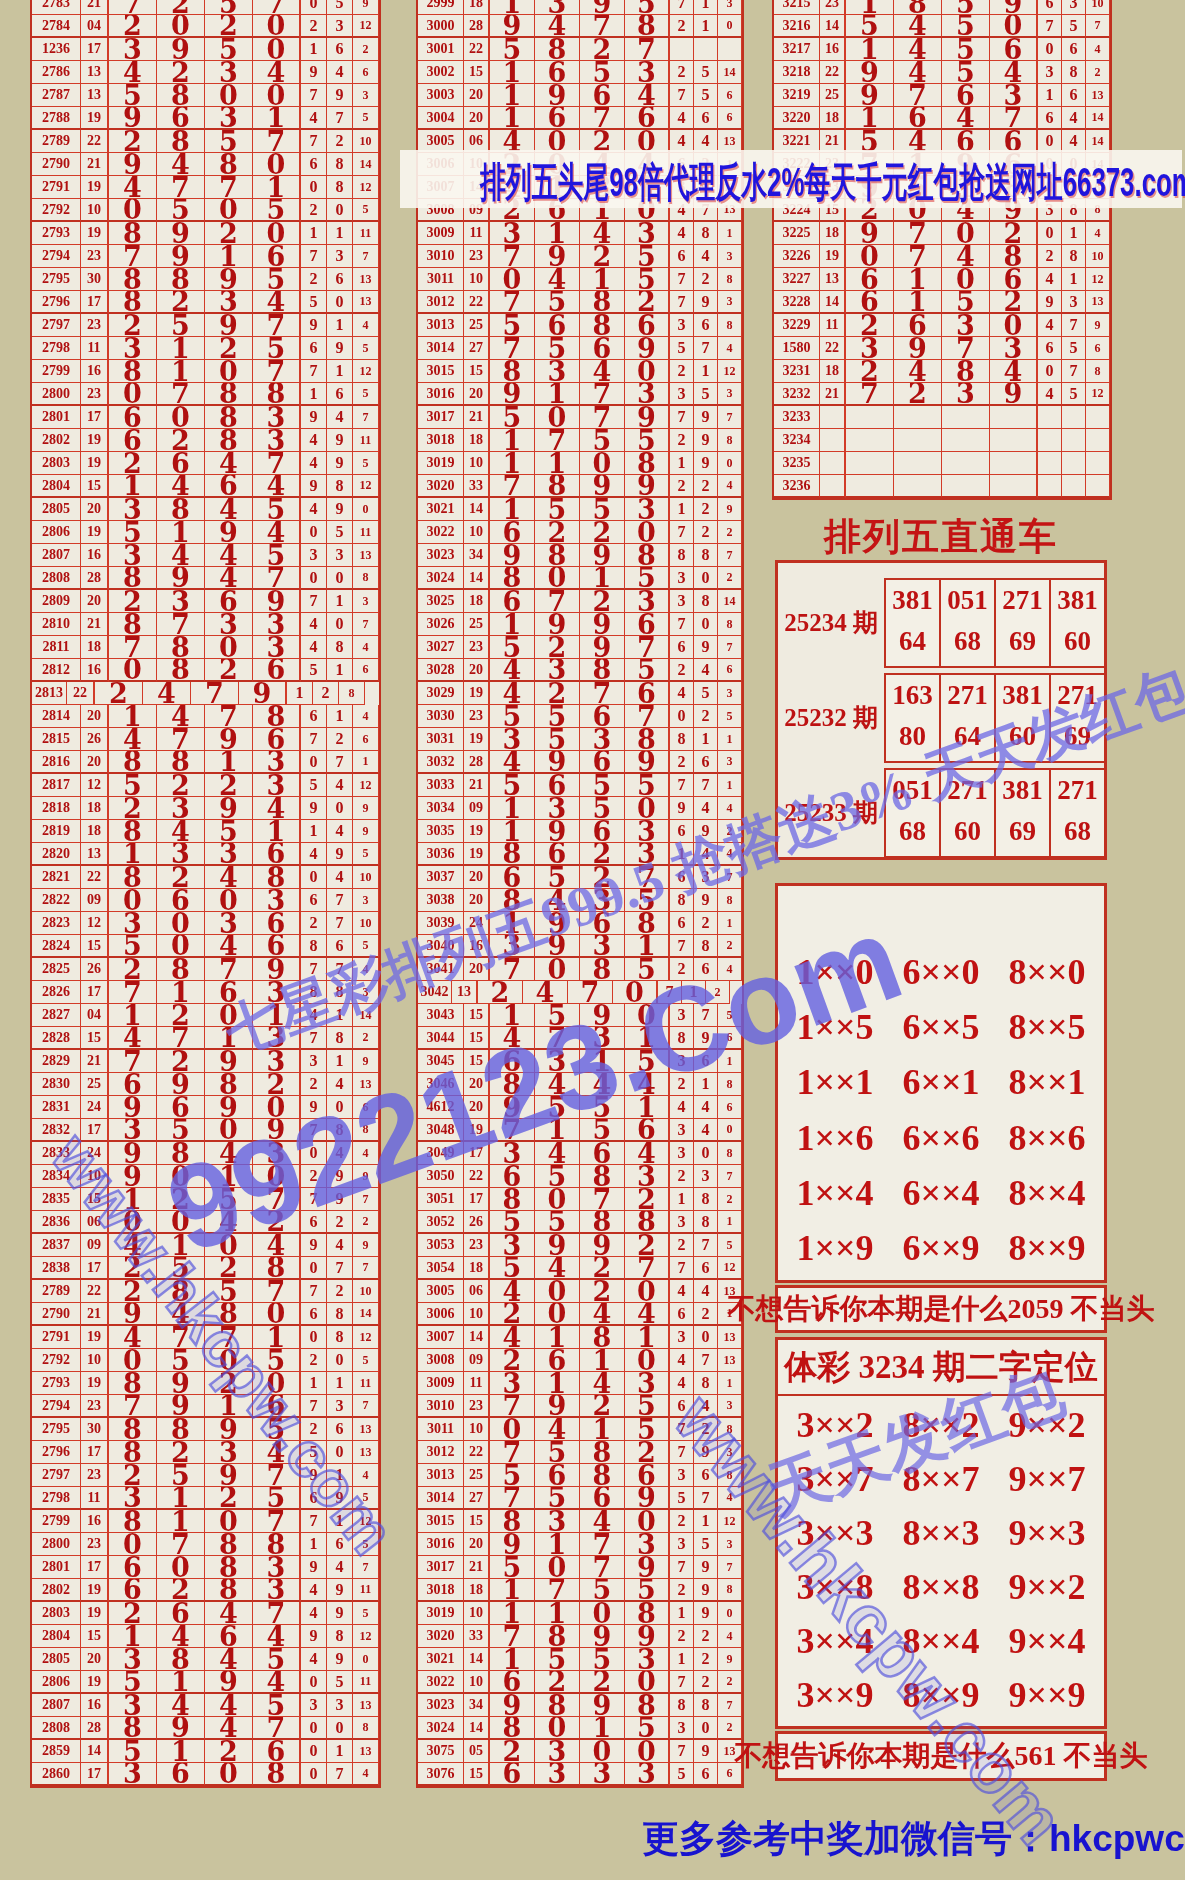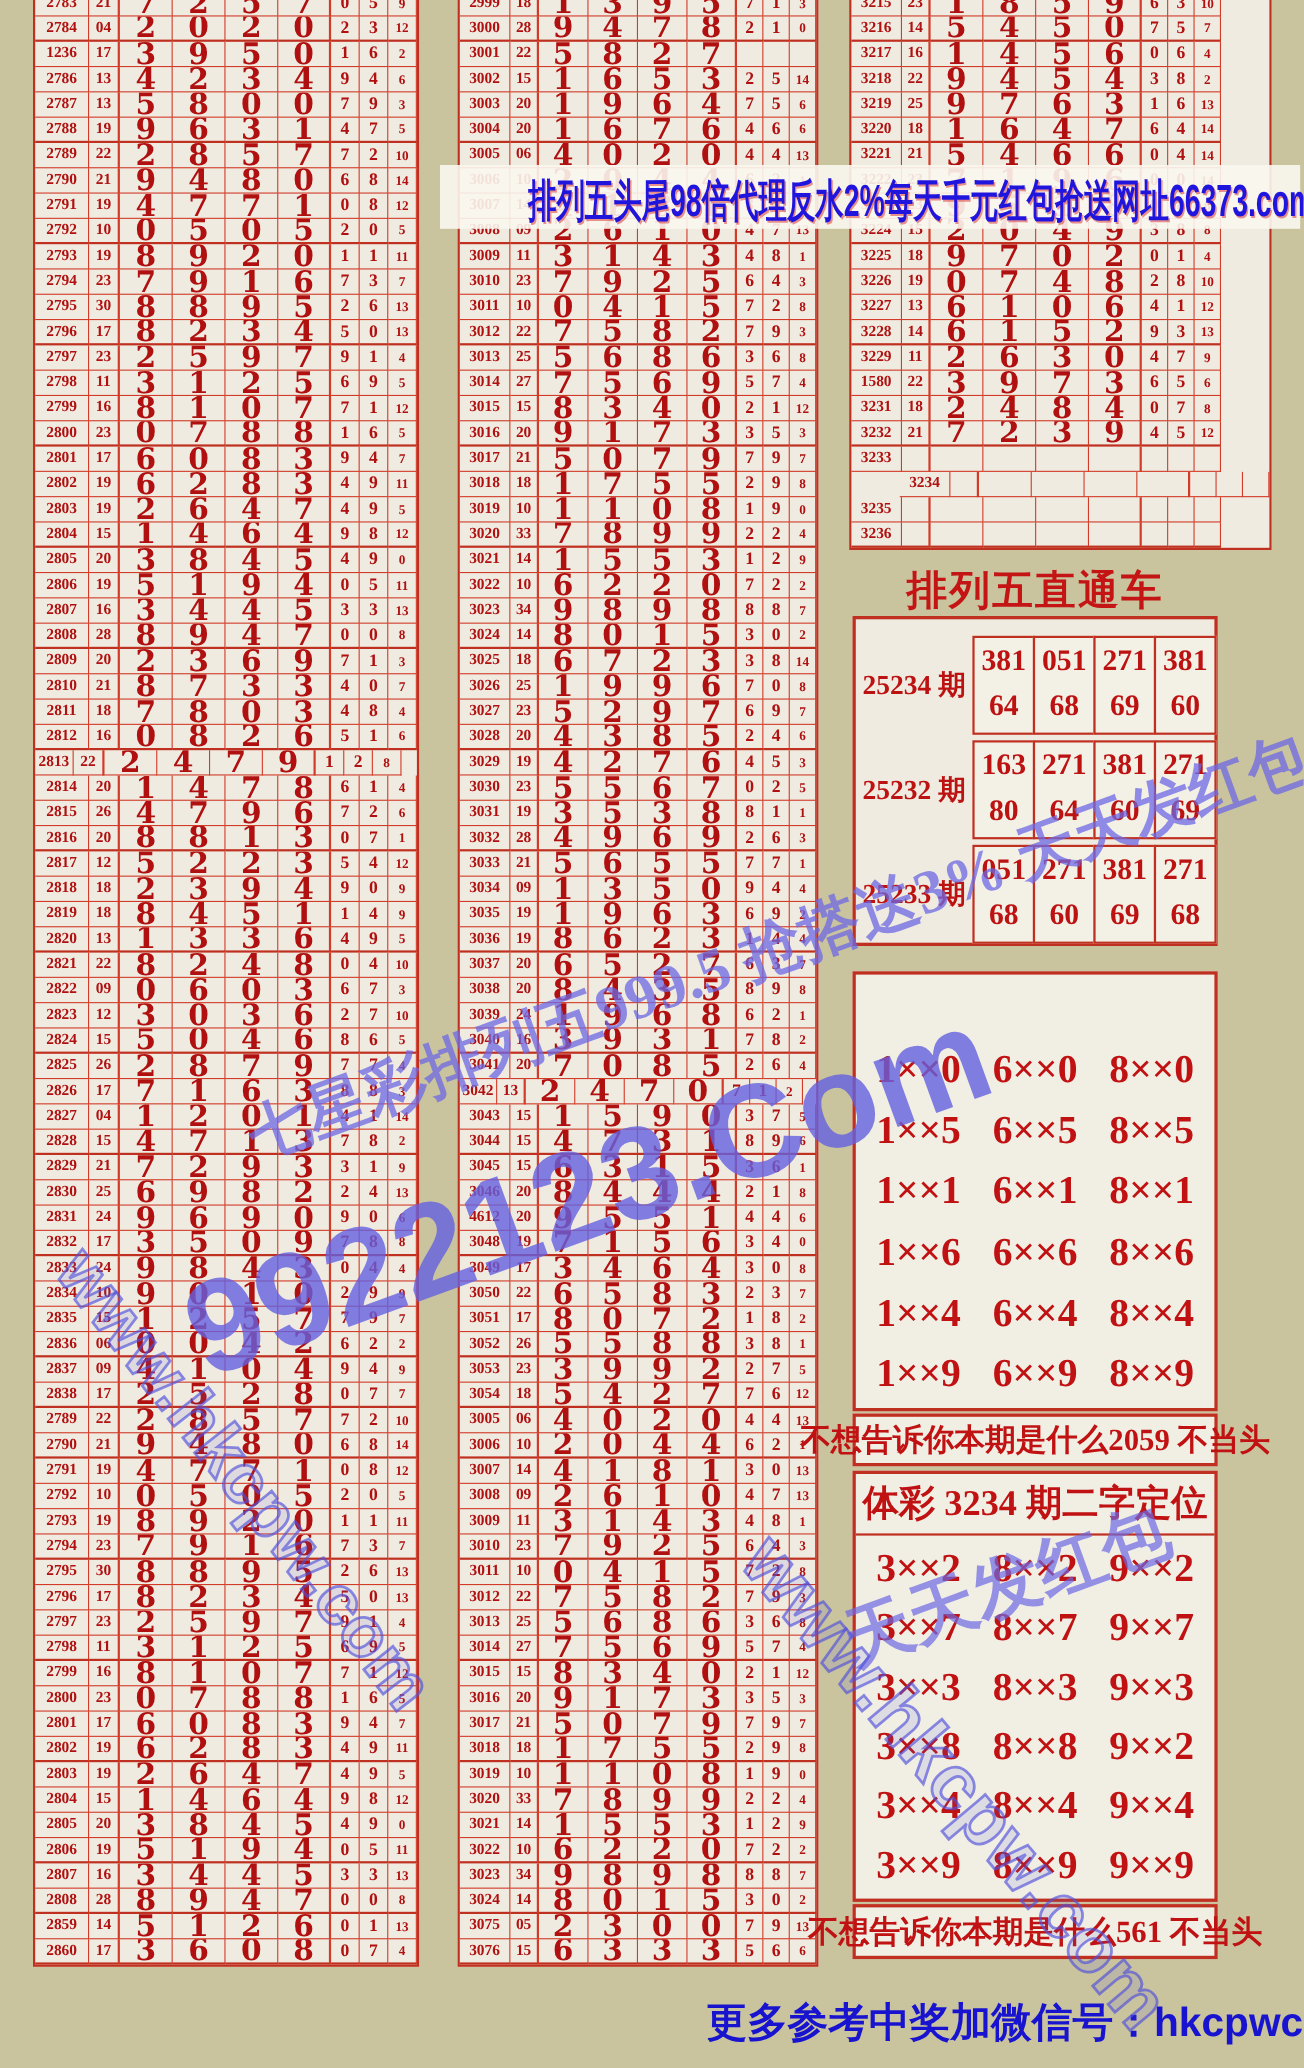--- a/index.html
+++ b/index.html
@@ -2048,21 +2048,21 @@
       <div class="cell sum vthick" style="width: 26px;"></div>
       <div class="cell big" style="width: 48px;"></div>
       <div class="cell big" style="width: 48px;"></div>
       <div class="cell big" style="width: 48px;"></div>
       <div class="cell big vthick" style="width: 48px;"></div>
       <div class="cell mid" style="width: 24px;"></div>
       <div class="cell mid" style="width: 24px;"></div>
       <div class="cell tiny" style="width: 24px;"></div>
     </div>
     <div class="trow">
-      <div class="cell per" style="width: 46px; margin-left: 44px;">3234</div>
+      <div class="cell per" style="width: 46px;">3234</div>
       <div class="cell sum vthick" style="width: 26px;"></div>
       <div class="cell big" style="width: 48px;"></div>
       <div class="cell big" style="width: 48px;"></div>
       <div class="cell big" style="width: 48px;"></div>
       <div class="cell big vthick" style="width: 48px;"></div>
       <div class="cell mid" style="width: 24px;"></div>
       <div class="cell mid" style="width: 24px;"></div>
       <div class="cell tiny" style="width: 24px;"></div>
     </div>
     <div class="trow">

